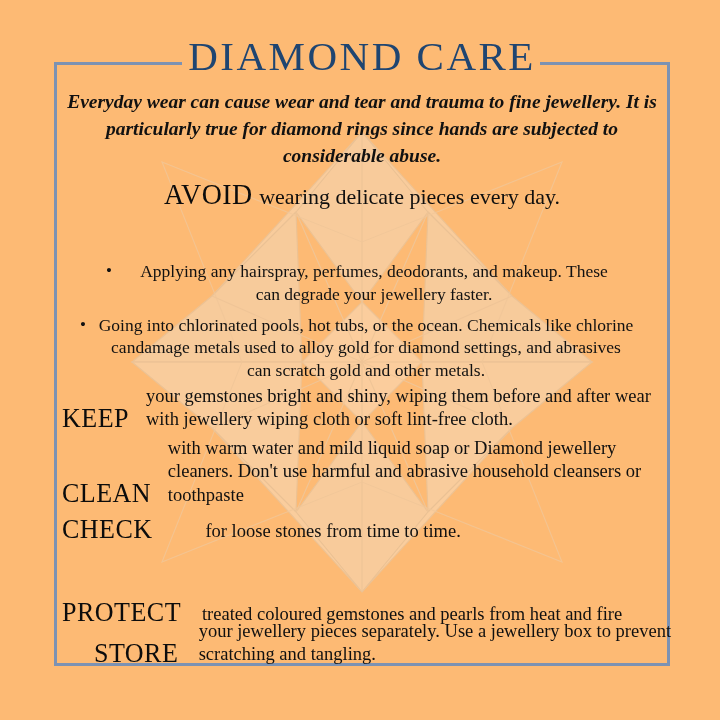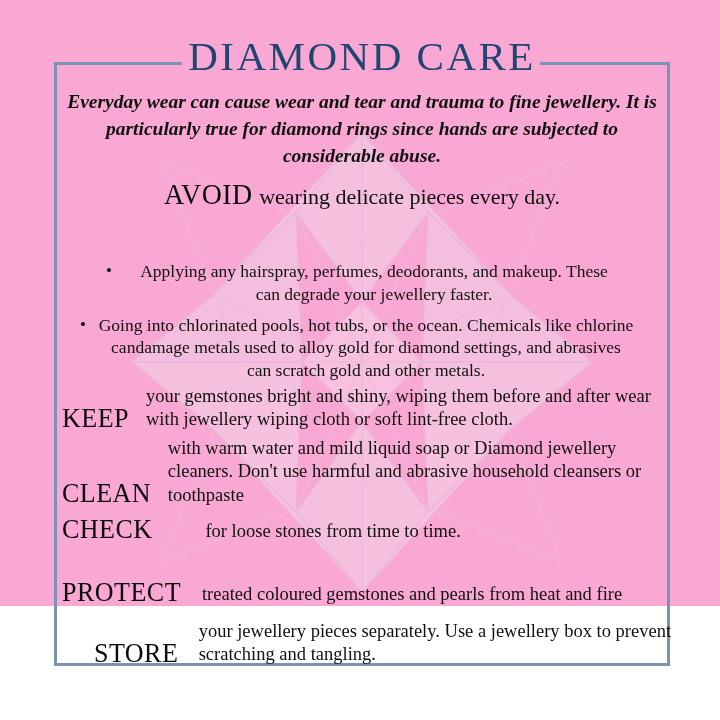--- a/index.html
+++ b/index.html
@@ -11,22 +11,22 @@
     width: 720px;
     height: 720px;
     overflow: hidden;
     font-family: "Liberation Serif", "DejaVu Serif", serif;
     -webkit-font-smoothing: antialiased;
   }
 
   .poster {
     position: relative;
     width: 720px;
-    height: 606px;
-    background: #f9a8d4;
+    height: 720px;
+    background: #fdba74;
   }
 
   
   .watermark {
     position: absolute;
     left: 54px;
     top: 62px;
     width: 616px;
     height: 604px;
     overflow: hidden;
@@ -173,33 +173,33 @@
     flex: 1 1 auto;
     font-family: "Liberation Serif", "DejaVu Serif", serif;
     font-size: 18.5px;
     line-height: 1.26;
     color: #101010;
   }
 
   .row-keep    { top: 318px; }
   .row-clean   { top: 372px; }
   .row-check   { top: 448px; gap: 32px; }
-  .row-protect { top: 514px; }
+  .row-protect { top: 494px; }
   .row-store   { top: 552px; margin-left: 32px; }
 
   .row-keep .kwcell    { padding-right: 12px; }
   .row-clean .kwcell   { padding-right: 10px; }
   .row-check .kwcell   { padding-right: 14px; }
   .row-protect .kwcell { padding-right: 12px; }
   .row-store .kwcell   { padding-right: 14px; }
 
   .row-keep .txtcell    { padding-top: 5px; }
   .row-clean .txtcell   { padding-top: 3px; }
   .row-check .txtcell   { padding-top: 10px; }
-  .row-protect .txtcell { padding-top: 7px; }
+  .row-protect .txtcell { padding-top: 7px; margin-top: 40px; }
   .row-store .txtcell   { padding-top: 6px; }
 </style>
 </head>
 <body>
 
 <div class="poster">
 
   <div class="watermark">
     <svg width="616" height="604" viewBox="0 0 616 604" aria-hidden="true">
       <g opacity="0.30" fill="none" stroke="#b9cbd8" stroke-width="1.1">

